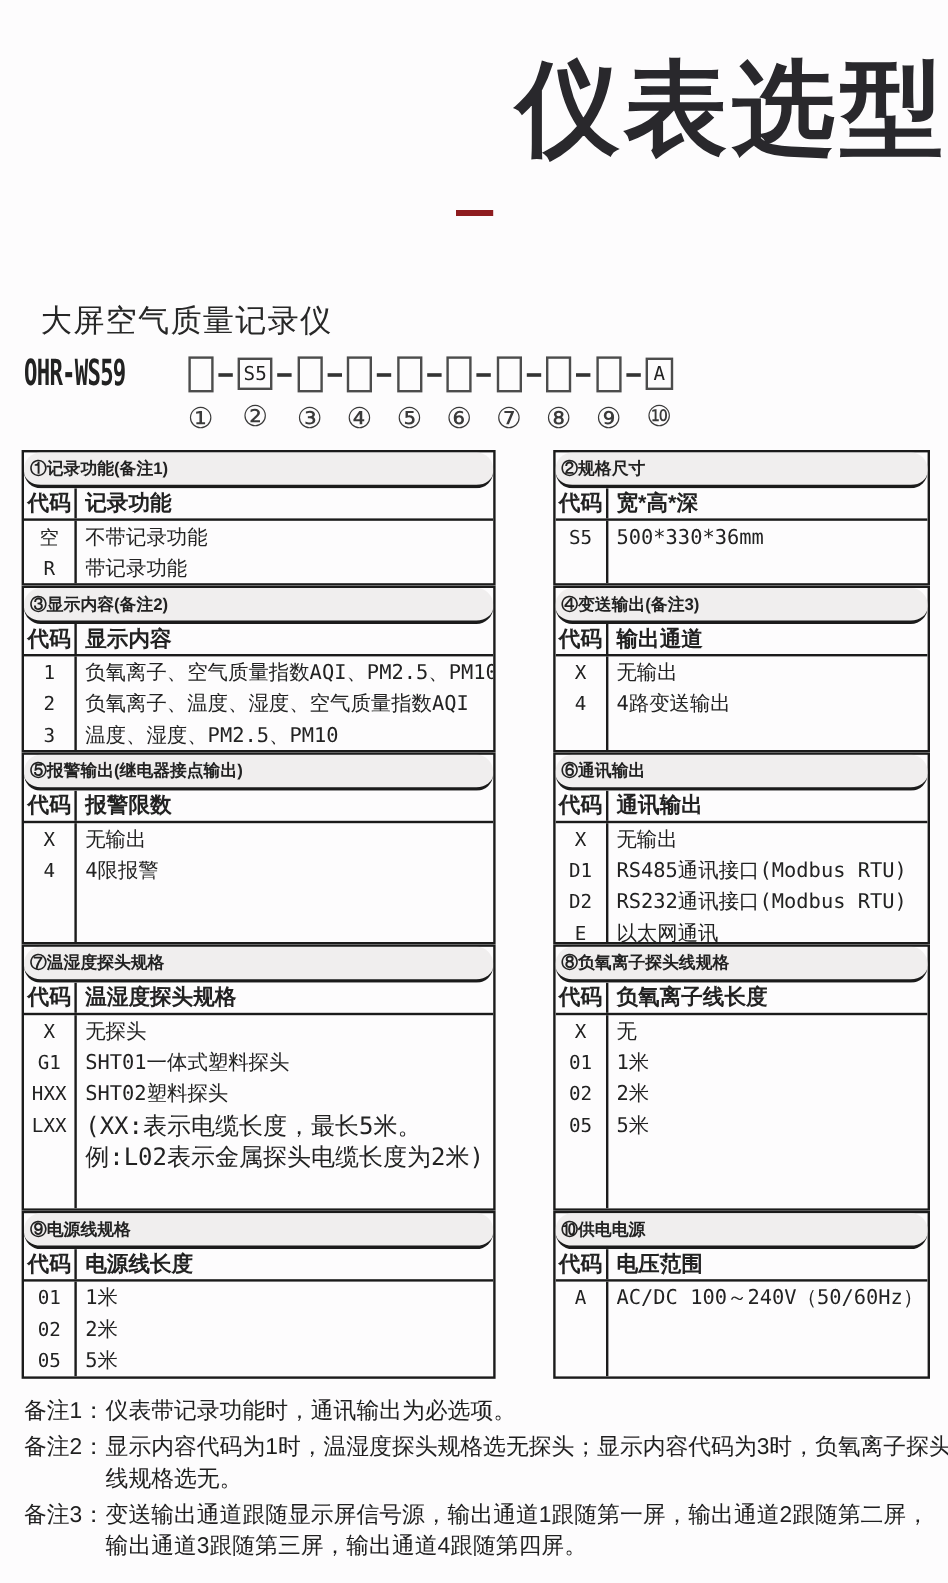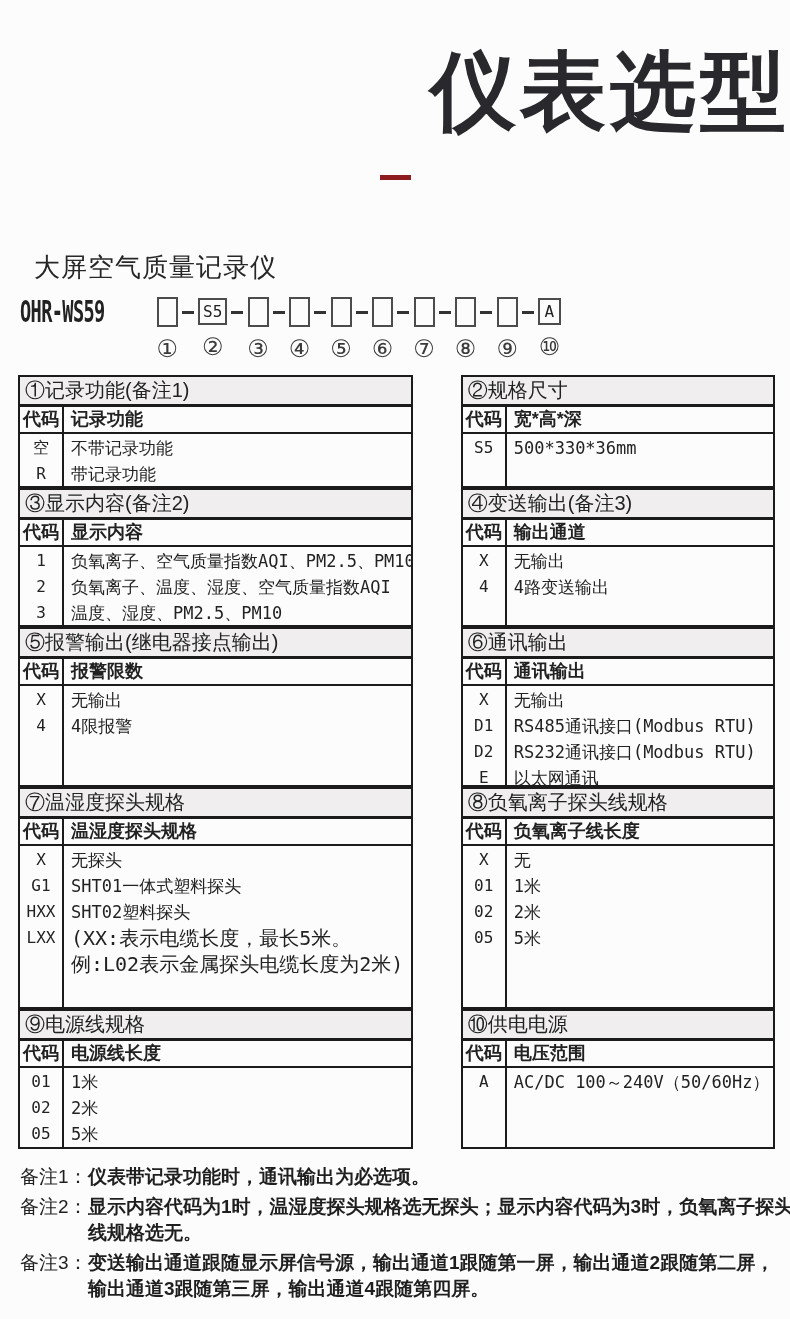--- a/index.html
+++ b/index.html
@@ -74,26 +74,27 @@
     box-sizing: border-box;
     border: 2px solid #1b1b1b;
     display: flex; flex-direction: column;
     overflow: hidden;
     background: #fdfcfd;
   }
   .sec-left  { width: 412px; }
   .sec-right { width: 328px; margin-left: 31px; }
   .sec-title {
     background: #f0eeee;
-    font-size: 20px; font-weight: normal;
+    font-size: 14px; font-weight: bold;
     line-height: 25px;
     padding: 1px 5px 1px;
     border-bottom: 3px solid #1b1b1b;
     color: #222;
     white-space: nowrap;
+    border-radius: 14px;
   }
   .sec-head {
     display: flex;
     border-bottom: 2px solid #1b1b1b;
     font-weight: bold; font-size: 18px; line-height: 25px;
     color: #222;
   }
   .code-w {
     width: 44px; flex-shrink: 0;
     box-sizing: border-box;
@@ -119,21 +120,21 @@
     font-size: 17px; line-height: 26px; color: #222;
     font-family: "DejaVu Sans Mono", "Liberation Sans", sans-serif;
     white-space: nowrap;
   }
   .foot-line { font-size: 20px; }
   
   .notes { margin: 15px 0 0 20px; font-size: 19px; color: #1f1f1f; }
   .note { display: flex; margin-bottom: 4px; }
   .note-label { width: 68px; flex-shrink: 0; line-height: 26px; white-space: nowrap; }
   .note-lines { flex: 1; }
-  .note-line { line-height: 26px; white-space: nowrap; font-weight: bold; }
+  .note-line { line-height: 26px; white-space: nowrap; }
 </style>
 </head>
 <body>
 
 <h1 class="page-title">仪表选型</h1>
 <div class="red-dash" style="background: rgb(142, 28, 31);"></div>
 
 <h2 class="product-name">大屏空气质量记录仪</h2>
 
 <div class="model-area">

